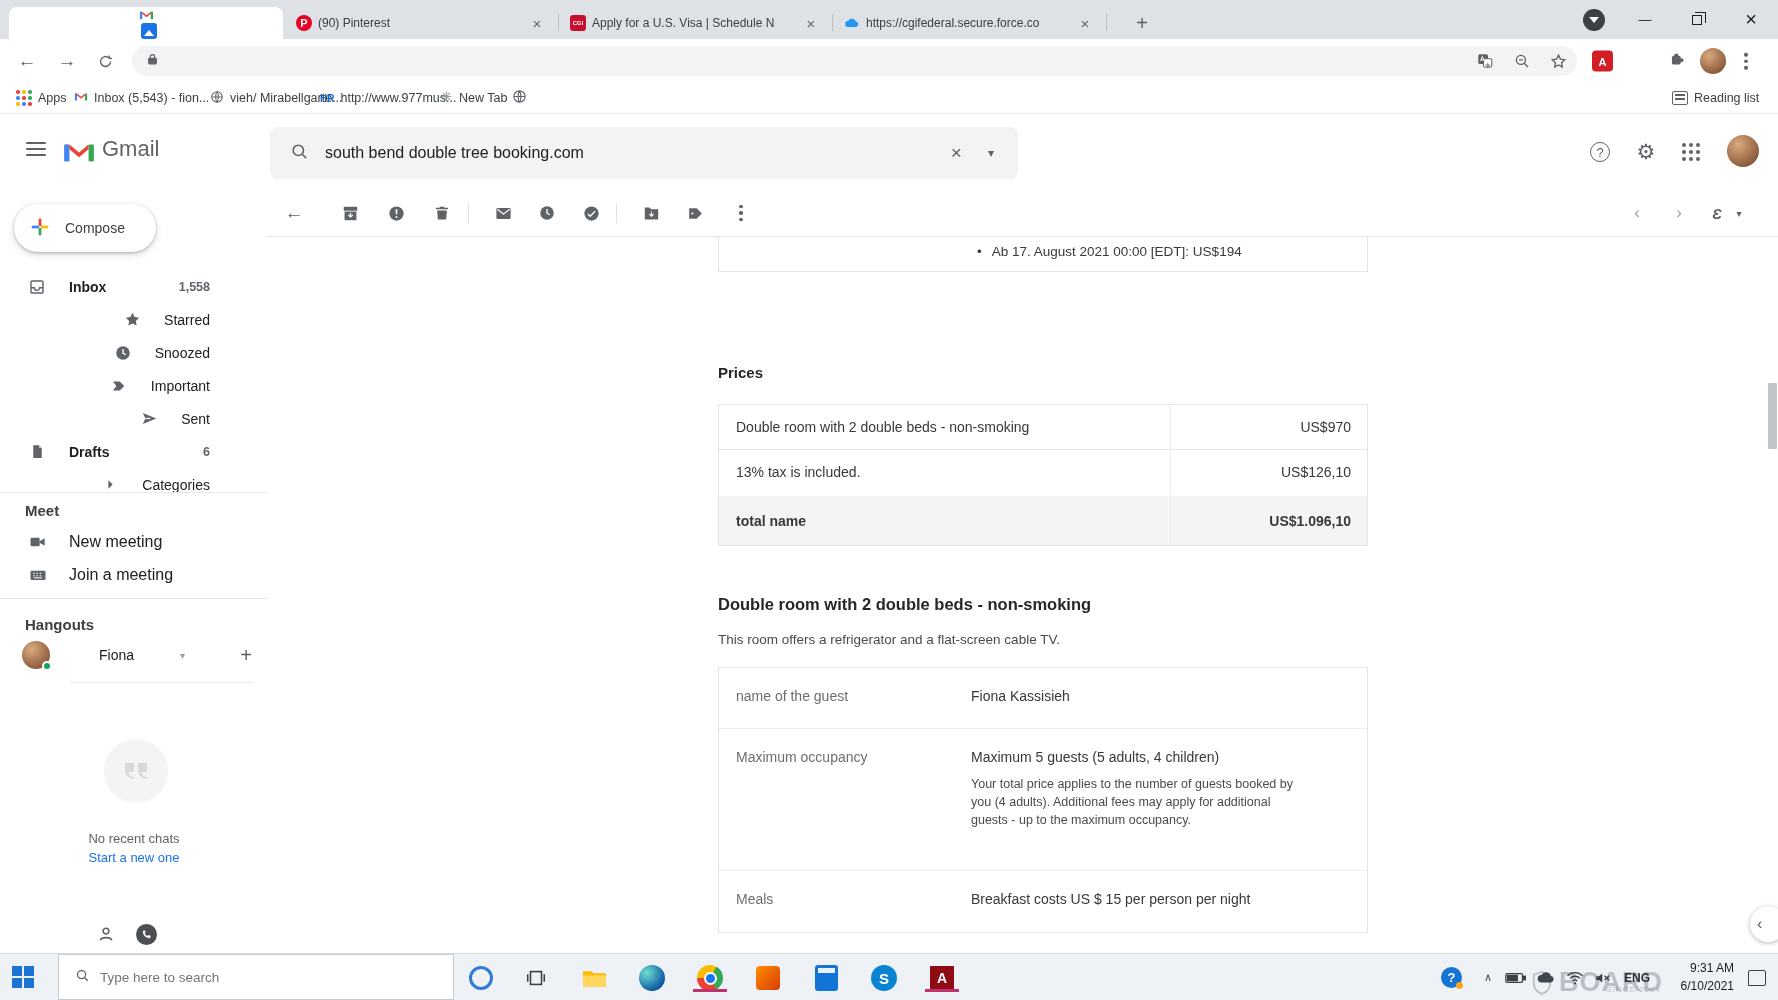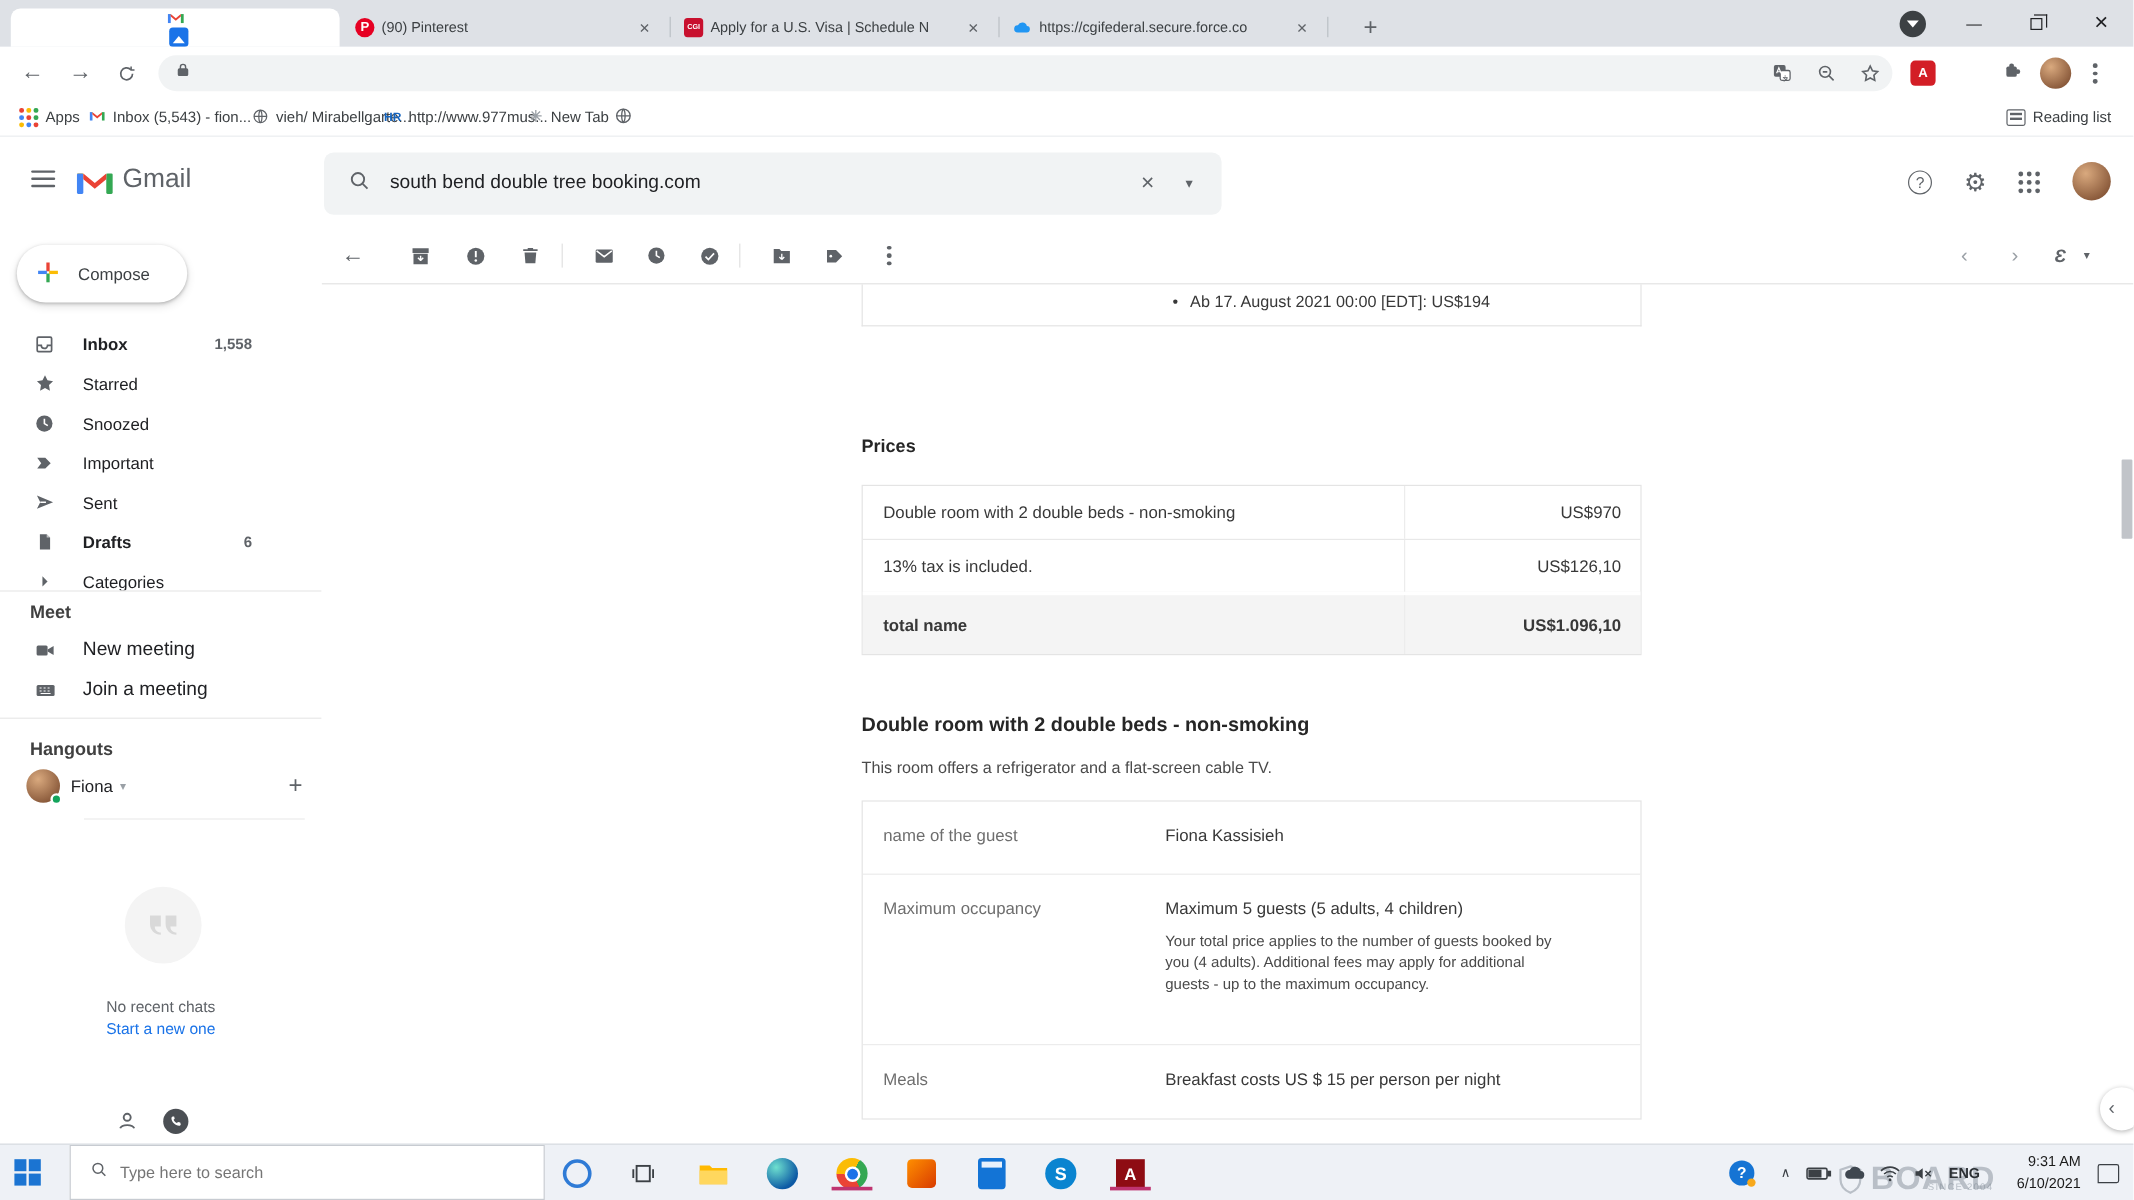--- a/index.html
+++ b/index.html
@@ -1,19 +1,19 @@
 <!DOCTYPE html>
 <html><head>
 <meta charset="utf-8">
 <style>
   * { margin:0; padding:0; box-sizing:border-box; }
   html,body { width:1778px; height:1000px; overflow:hidden; }
   body { font-family:"Liberation Sans","DejaVu Sans",sans-serif; background:#fff; position:relative; }
   .abs { position:absolute; }
-  .flex { display:flex; align-items:center; }
+  .flex { display:flex; align-items:center;gap:40px; }
 
   
   .tabstrip { position:absolute; top:0; left:0; width:1778px; height:39px; background:#dee1e6; }
   .tab { position:absolute; top:7px; height:32px; border-radius:8px 8px 0 0; display:flex; align-items:center; padding:0 8px; cursor:default; }
   .tab.active { background:#fff;flex-direction:column; }
   .tab-title { font-size:12px; color:#3c4043; white-space:nowrap; overflow:hidden; flex:1; margin:0 6px; }
   .tab-close { font-size:15px; color:#5f6368; width:18px; height:18px; display:flex; align-items:center; justify-content:center; border-radius:50%; }
   .tab-sep { position:absolute; top:14px; width:1px; height:17px; background:#9aa0a6; opacity:.5; }
   .favicon { width:16px; height:16px; flex:0 0 16px; display:flex; align-items:center; justify-content:center; }
   .fav-pinterest { background:#e60023; border-radius:50%; color:#fff; font-size:11px; font-weight:bold; }
@@ -59,21 +59,21 @@
   .gsearch input { border:none; background:transparent; outline:none; font-size:16px; color:#202124; flex:1; font-family:inherit; }
   .hdr-ico { position:absolute; top:24px; width:28px; height:28px; display:flex; align-items:center; justify-content:center; color:#5f6368; }
   .help-circ { width:20px; height:20px; border:1.8px solid #5f6368; border-radius:50%; font-size:13px; display:flex; align-items:center; justify-content:center; color:#5f6368; }
   .grid9 { width:18px; height:18px; display:grid; grid-template-columns:repeat(3,1fr); gap:2.5px; }
   .grid9 i { width:4px; height:4px; border-radius:50%; background:#5f6368; }
 
   
   .sidebar { position:absolute; top:188px; left:0; width:268px; bottom:47px; background:#fff; }
   .compose { position:absolute; left:14px; top:16px; width:142px; height:48px; background:#fff; border-radius:24px; box-shadow:0 1px 3px rgba(0,0,0,.25),0 3px 8px rgba(0,0,0,.12); display:flex; align-items:center; padding-left:15px; gap:14px; font-size:14px; color:#3c4043; }
   .navclip { position:absolute; top:82px; left:0; width:268px; height:222px; overflow:hidden; }
-  .nav-item { height:33px; display:flex; align-items:center; padding:0 58px 0 0; font-size:14px; color:#202124; border-radius:0 16px 16px 0; }
+  .nav-item { height:33px; display:flex; align-items:center; padding:0 58px 0 0; font-size:14px; color:#202124; border-radius:0 16px 16px 0;justify-content:flex-end; }
   .nav-item .ni-ico { width:20px; margin:0 22px 0 27px; display:flex; justify-content:center; }
   .nav-item .ni-count { margin-left:auto; font-size:12.5px; color:#5f6368; }
   .bold { font-weight:bold; }
   .sect-div { position:absolute; left:0; width:268px; border-top:1px solid #e8e8e8; }
   .sect-head { position:absolute; left:25px; font-size:15px; font-weight:bold; color:#404040; }
   .meet-item { position:absolute; left:0; width:252px; height:33px; display:flex; align-items:center; font-size:16px; color:#202124; }
   .meet-item .ni-ico { width:22px; margin:0 20px 0 27px; display:flex; justify-content:center; }
   .empty-quote { position:absolute; left:104px; width:64px; height:64px; border-radius:50%; background:#f4f4f4; display:flex; align-items:center; justify-content:center; }
   .link-blue { color:#1a73e8; }
 

